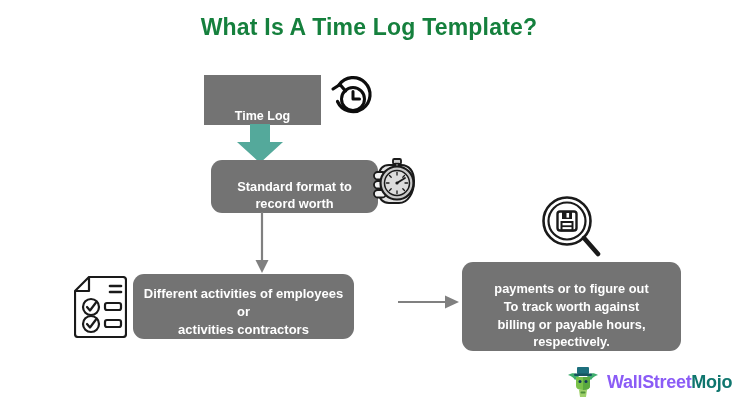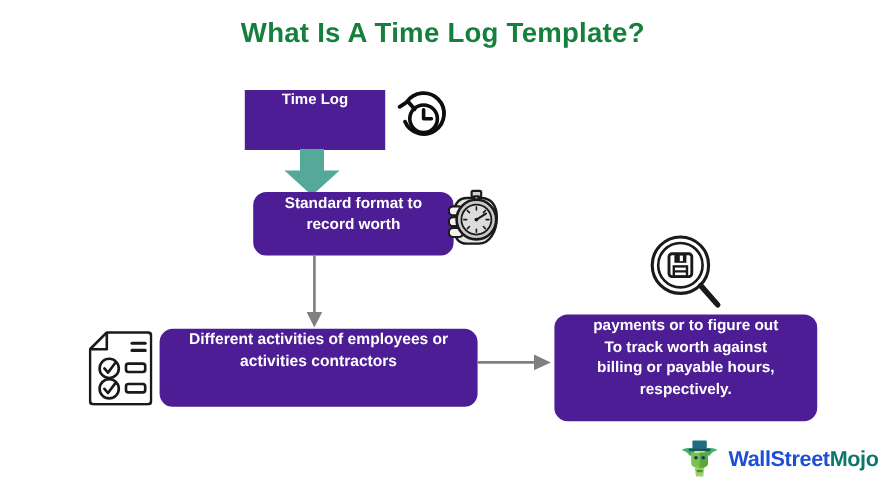--- a/index.html
+++ b/index.html
@@ -27,25 +27,25 @@
     text-align: center;
     font-size: 23px;
     font-weight: bold;
     letter-spacing: 0.2px;
     color: #15803d;
   }
 
   
   .box {
     position: absolute;
-    background: #4c1d95;
+    background: #737373;
     color: #ffffff;
     font-weight: bold;
     display: flex;
-    align-items: flex-start;
+    align-items: flex-end;
     justify-content: center;
     text-align: center;
     box-sizing: border-box;
     line-height: 1.38;
   }
   .box span { display: block; padding: 0 8px; }
 
   
   #box-template {
     left: 204px;
@@ -64,21 +64,21 @@
     height: 53px;
     font-size: 12.8px;
     border-radius: 11px;
     margin-left: 32px;
   }
 
   
   #box-activities {
     left: 133px;
     top: 274px;
-    width: 265px;
+    width: 221px;
     height: 65px;
     font-size: 13px;
     border-radius: 11px;
   }
 
   
   #box-track {
     left: 462px;
     top: 262px;
     width: 219px;
@@ -108,21 +108,21 @@
     display: flex;
     align-items: center;
     gap: 7px;
   }
   #logo-text {
     font-size: 18px;
     font-weight: bold;
     letter-spacing: -0.3px;
     white-space: nowrap;
   }
-  .logo-wall { color: #1d4ed8; margin-top: 24px; }
+  .logo-wall { color: #8b5cf6; margin-top: 24px; }
   .logo-mojo { color: #0f766e; }
 </style>
 </head>
 <body>
 
 <div id="canvas">
 
   <div class="title">What Is A Time Log Template?</div>
 
   <div class="box" id="box-template">

